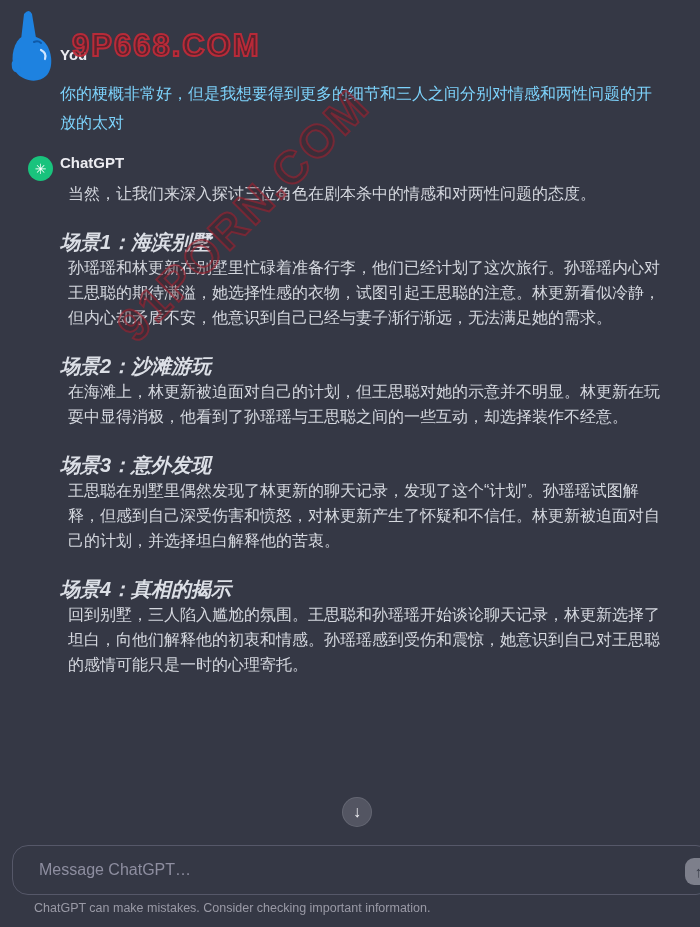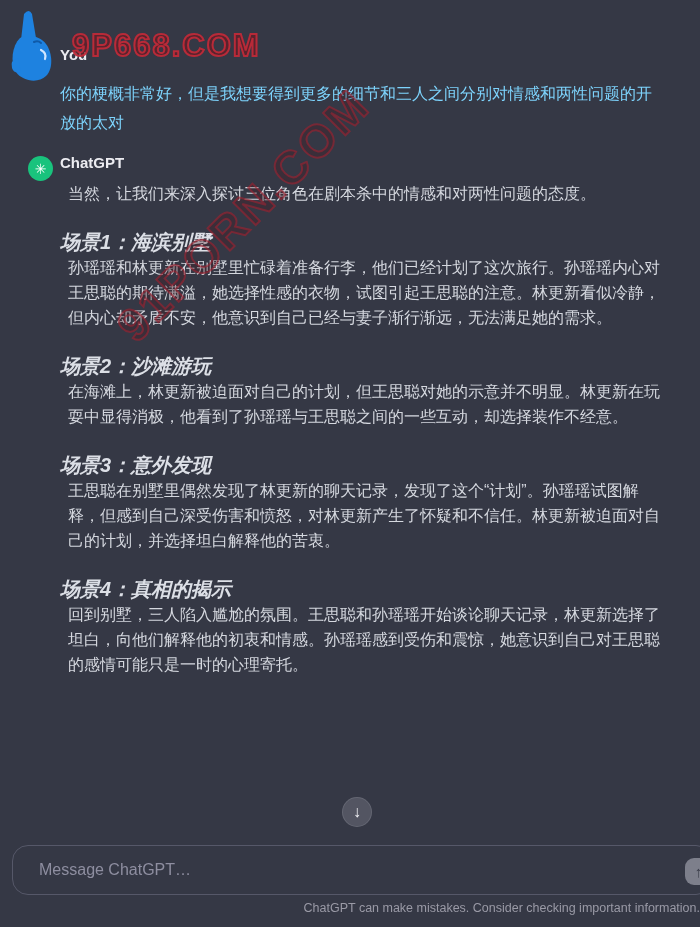--- a/index.html
+++ b/index.html
@@ -81,21 +81,21 @@
   .composer-input::placeholder { color: #8e8ea0; opacity: 1; }
   .send-btn {
     position: absolute; left: 672px; top: 12px; width: 27px; height: 27px;
     border: none; border-radius: 9px; background: #7d7f8b;
     color: #3c3e4a; font-size: 15px; font-weight: bold; cursor: pointer;
     display: flex; align-items: center; justify-content: center;
   }
   
   .footer {
     position: absolute; left: 0; top: 901px; width: 700px;
-    text-align: right; font-size: 12.5px; color: #9a9aa6; padding-left: 34px;
+    text-align: left; font-size: 12.5px; color: #9a9aa6; padding-left: 34px;
   }
 </style>
 </head>
 <body>
 
 <svg class="user-avatar" viewBox="0 0 46 78" aria-hidden="true">
   <g fill="#1e82e0">
     <path d="M16 8 q5 -6 8 0 l4 24 q1 5 -4 6 l-7 1 q-4 0 -4 -5 z"></path>
     <path d="M12 32 C4 40 2 56 8 66 C14 75 30 78 38 70 C46 62 44 46 38 38 C32 30 20 28 12 32 z"></path>
     <path d="M10 52 q-8 2 -6 10 q2 6 9 4 z"></path>

